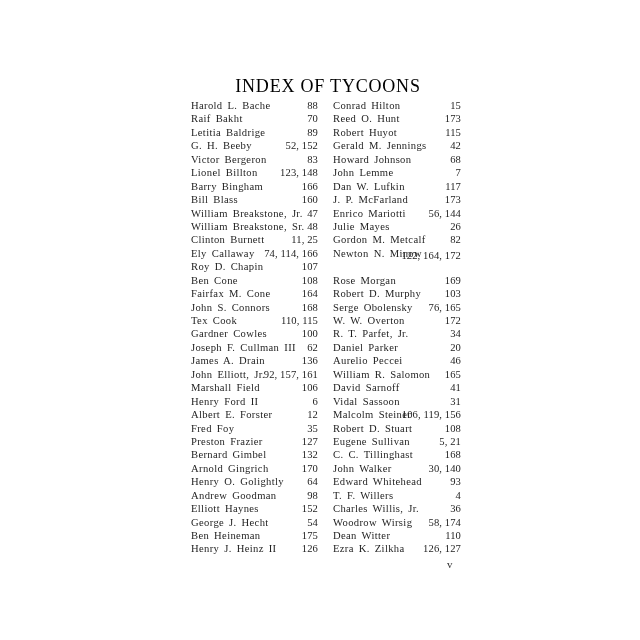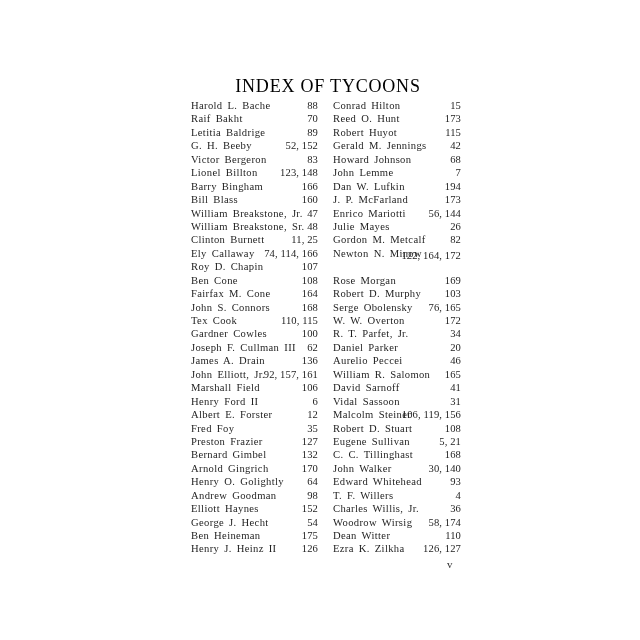--- a/index.html
+++ b/index.html
@@ -233,21 +233,21 @@
     <div class="entry">
       <span class="name">Howard Johnson</span>
       <span class="pages">68</span>
     </div>
     <div class="entry">
       <span class="name">John Lemme</span>
       <span class="pages">7</span>
     </div>
     <div class="entry">
       <span class="name">Dan W. Lufkin</span>
-      <span class="pages">194</span>
+      <span class="pages">117</span>
     </div>
     <div class="entry">
       <span class="name">J. P. McFarland</span>
       <span class="pages">173</span>
     </div>
     <div class="entry">
       <span class="name">Enrico Mariotti</span>
       <span class="pages">56, 144</span>
     </div>
     <div class="entry">

